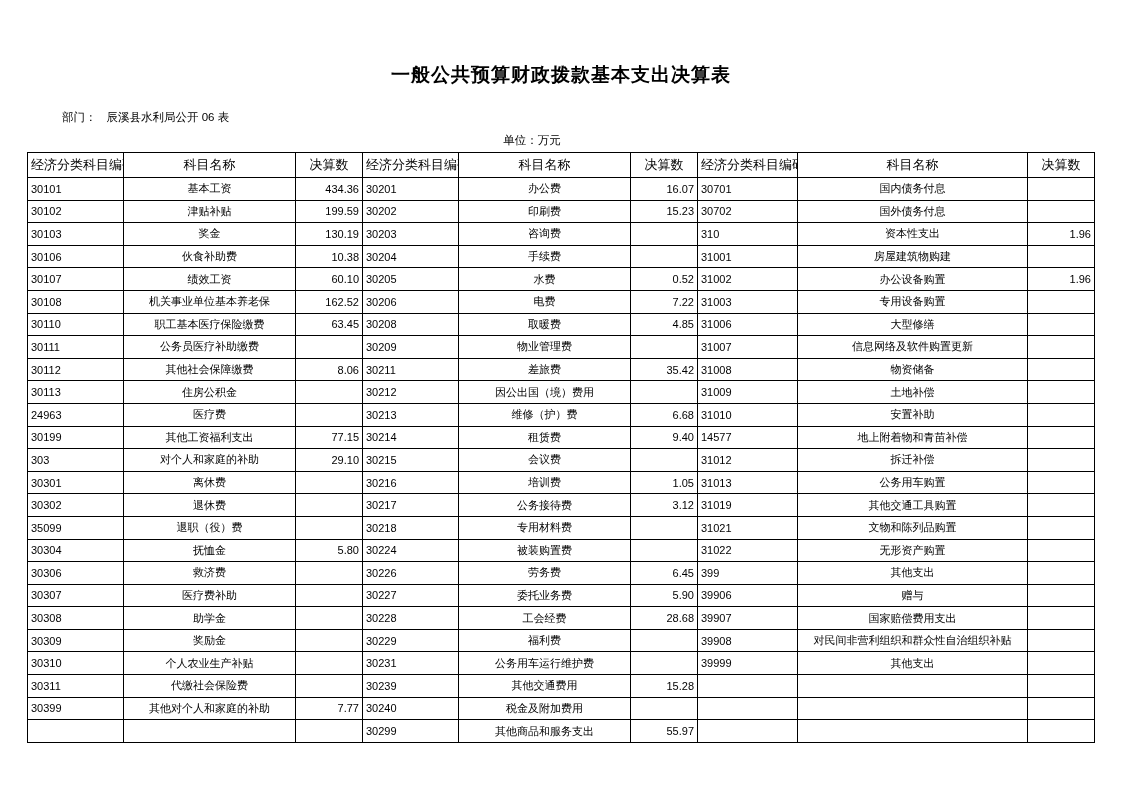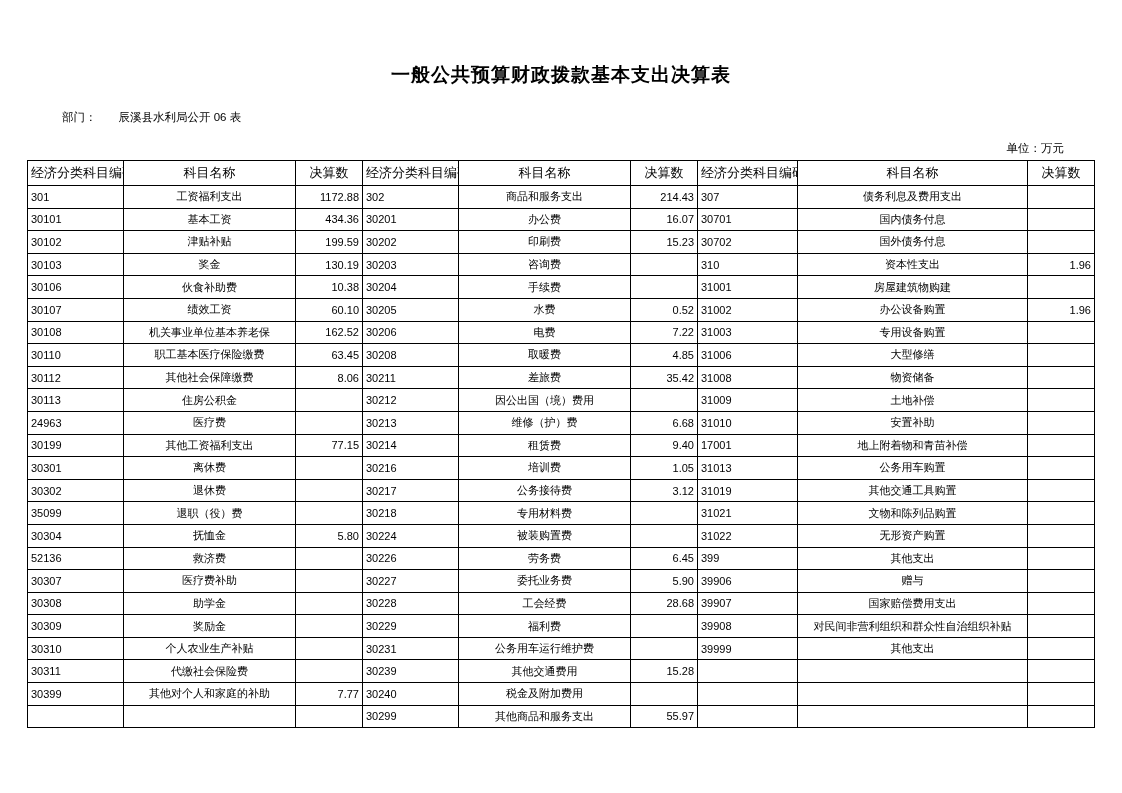--- a/index.html
+++ b/index.html
@@ -33,26 +33,26 @@
     margin-top: 22px;
     margin-left: 62px;
     font-size: 11.5px;
     font-family: "Liberation Sans", "DejaVu Sans", sans-serif;
   }
   .dept-label {
     display: inline-block;
   }
   .dept-value {
     display: inline-block;
-    margin-left: 22px;
+    margin-left: 10px;
   }
   .unit-line {
-    text-align: right;
+    text-align: center;
     margin-right: 58px;
-    margin-top: 16px;
+    margin-top: 8px;
     font-size: 11.5px;
     font-family: "Liberation Sans", "DejaVu Sans", sans-serif;
   }
   table.main {
     border-collapse: collapse;
     margin: 4px auto 0 auto;
     width: 1006px;
     table-layout: fixed;
   }
   table.main td, table.main th {
@@ -113,31 +113,20 @@
         <th>经济分类科目编码</th>
         <th>科目名称</th>
         <th>决算数</th>
         <th>经济分类科目编码</th>
         <th>科目名称</th>
         <th>决算数</th>
       </tr>
     </thead>
     <tbody id="table-body">
         <tr>
-          <td class="c-code">301</td>
-          <td class="c-name">工资福利支出</td>
-          <td class="c-num">1172.88</td>
-          <td class="c-code">302</td>
-          <td class="c-name">商品和服务支出</td>
-          <td class="c-num">214.43</td>
-          <td class="c-code">307</td>
-          <td class="c-name">债务利息及费用支出</td>
-          <td class="c-num"></td>
-        </tr>
-        <tr>
           <td class="c-code">30101</td>
           <td class="c-name">基本工资</td>
           <td class="c-num">434.36</td>
           <td class="c-code">30201</td>
           <td class="c-name">办公费</td>
           <td class="c-num">16.07</td>
           <td class="c-code">30701</td>
           <td class="c-name">国内债务付息</td>
           <td class="c-num"></td>
         </tr>
@@ -201,20 +190,31 @@
           <td class="c-name">职工基本医疗保险缴费</td>
           <td class="c-num">63.45</td>
           <td class="c-code">30208</td>
           <td class="c-name">取暖费</td>
           <td class="c-num">4.85</td>
           <td class="c-code">31006</td>
           <td class="c-name">大型修缮</td>
           <td class="c-num"></td>
         </tr>
         <tr>
+          <td class="c-code">30111</td>
+          <td class="c-name">公务员医疗补助缴费</td>
+          <td class="c-num"></td>
+          <td class="c-code">30209</td>
+          <td class="c-name">物业管理费</td>
+          <td class="c-num"></td>
+          <td class="c-code">31007</td>
+          <td class="c-name">信息网络及软件购置更新</td>
+          <td class="c-num"></td>
+        </tr>
+        <tr>
           <td class="c-code">30112</td>
           <td class="c-name">其他社会保障缴费</td>
           <td class="c-num">8.06</td>
           <td class="c-code">30211</td>
           <td class="c-name">差旅费</td>
           <td class="c-num">35.42</td>
           <td class="c-code">31008</td>
           <td class="c-name">物资储备</td>
           <td class="c-num"></td>
         </tr>
@@ -240,22 +240,33 @@
           <td class="c-name">安置补助</td>
           <td class="c-num"></td>
         </tr>
         <tr>
           <td class="c-code">30199</td>
           <td class="c-name">其他工资福利支出</td>
           <td class="c-num">77.15</td>
           <td class="c-code">30214</td>
           <td class="c-name">租赁费</td>
           <td class="c-num">9.40</td>
-          <td class="c-code">17001</td>
+          <td class="c-code">14577</td>
           <td class="c-name">地上附着物和青苗补偿</td>
+          <td class="c-num"></td>
+        </tr>
+        <tr>
+          <td class="c-code">303</td>
+          <td class="c-name">对个人和家庭的补助</td>
+          <td class="c-num">29.10</td>
+          <td class="c-code">30215</td>
+          <td class="c-name">会议费</td>
+          <td class="c-num"></td>
+          <td class="c-code">31012</td>
+          <td class="c-name">拆迁补偿</td>
           <td class="c-num"></td>
         </tr>
         <tr>
           <td class="c-code">30301</td>
           <td class="c-name">离休费</td>
           <td class="c-num"></td>
           <td class="c-code">30216</td>
           <td class="c-name">培训费</td>
           <td class="c-num">1.05</td>
           <td class="c-code">31013</td>
@@ -289,21 +300,21 @@
           <td class="c-name">抚恤金</td>
           <td class="c-num">5.80</td>
           <td class="c-code">30224</td>
           <td class="c-name">被装购置费</td>
           <td class="c-num"></td>
           <td class="c-code">31022</td>
           <td class="c-name">无形资产购置</td>
           <td class="c-num"></td>
         </tr>
         <tr>
-          <td class="c-code">52136</td>
+          <td class="c-code">30306</td>
           <td class="c-name">救济费</td>
           <td class="c-num"></td>
           <td class="c-code">30226</td>
           <td class="c-name">劳务费</td>
           <td class="c-num">6.45</td>
           <td class="c-code">399</td>
           <td class="c-name">其他支出</td>
           <td class="c-num"></td>
         </tr>
         <tr>

